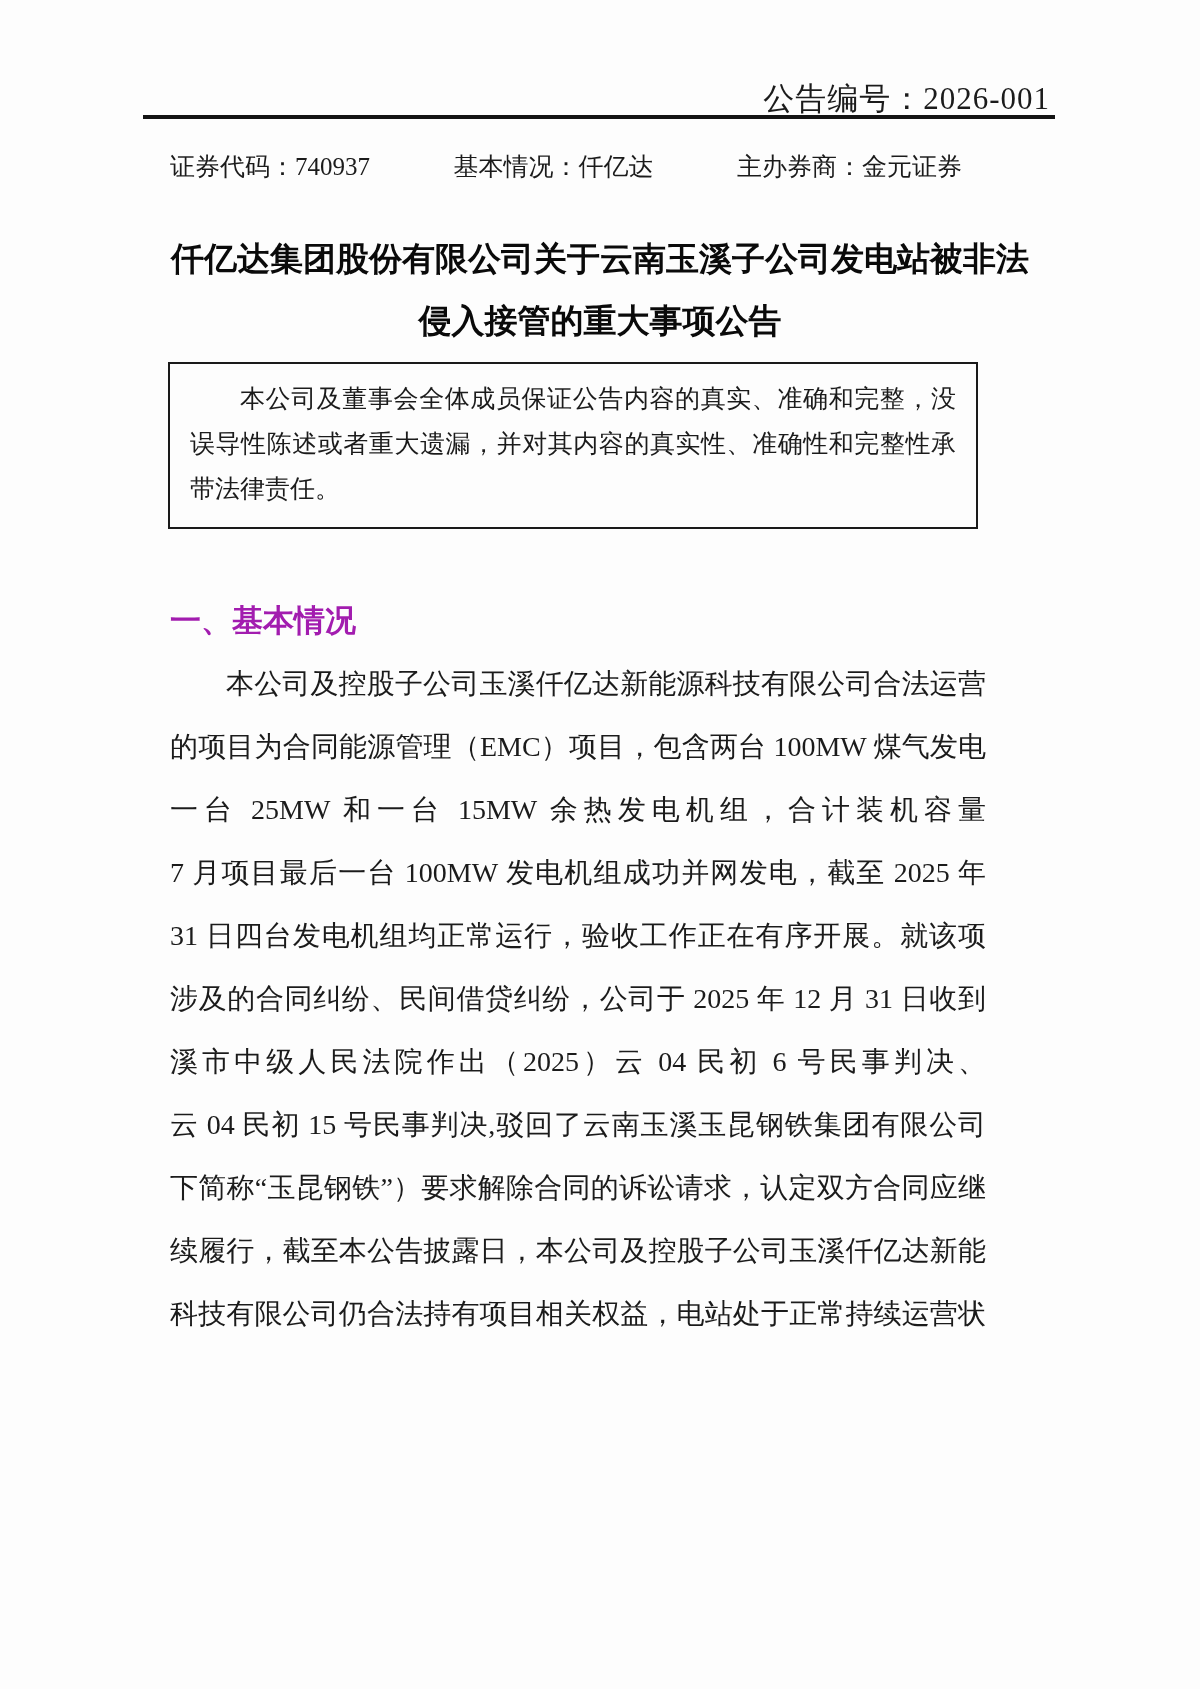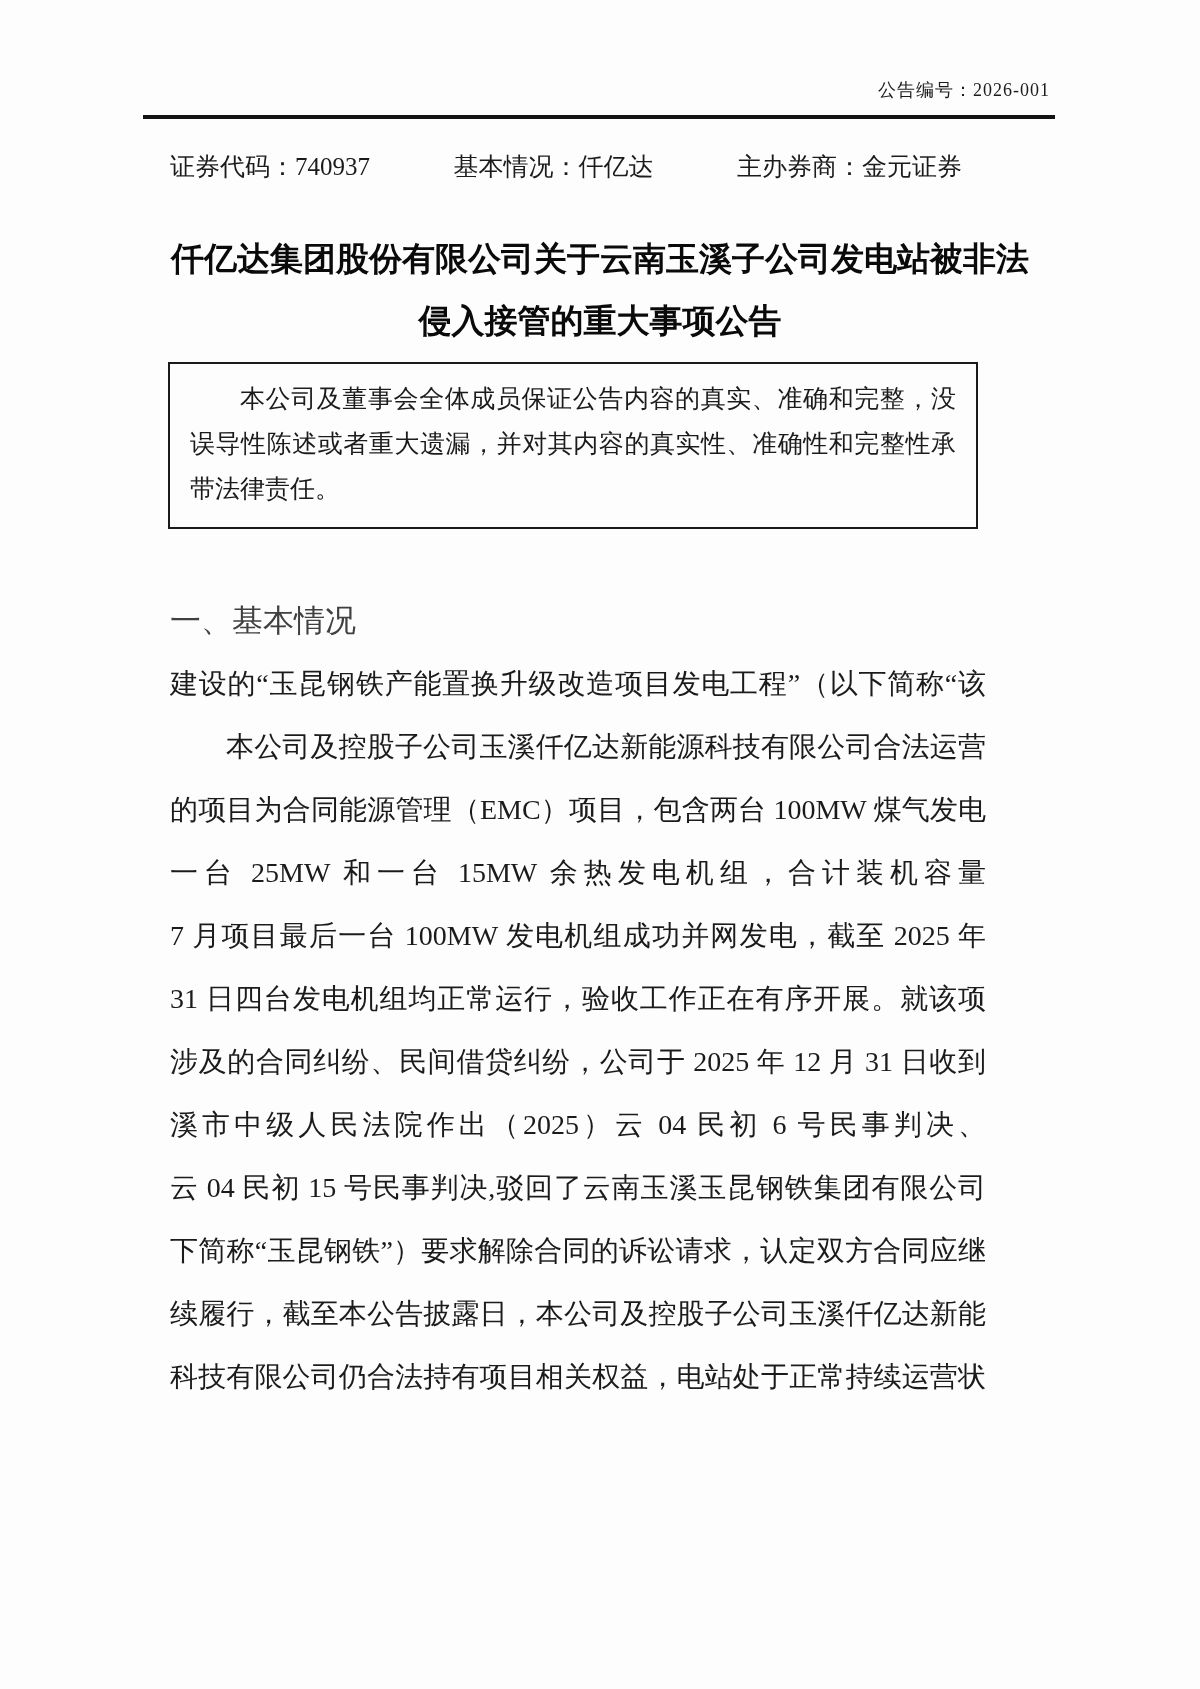--- a/index.html
+++ b/index.html
@@ -7,21 +7,21 @@
     position:relative;
     width:1200px;height:1689px;
     margin:0 auto;
     background:#fdfdfd;
     font-family:"Liberation Serif","DejaVu Serif",serif;
     color:#1b1b1b;
     overflow:hidden;
   }
   .announce-no{
     position:absolute;top:78px;right:150px;
-    font-size:18px;letter-spacing:1px;
+    font-size:31px;letter-spacing:1px;
   }
   .top-rule{
     position:absolute;top:115px;left:143px;
     width:912px;height:4px;background:#141414;
   }
   .sec-row{
     position:absolute;top:150px;left:170px;width:792px;
     display:flex;justify-content:space-between;
     font-size:25px;
   }
@@ -35,21 +35,21 @@
   .disclaimer-box{
     position:absolute;top:362px;left:168px;width:766px;
     border:2px solid #1a1a1a;
     padding:12px 20px 16px 20px;
     font-size:25px;
   }
   .disclaimer-box .bline{height:45px;line-height:45px;}
   .section-heading{
     position:absolute;top:600px;left:170px;
     font-family:"Liberation Sans","DejaVu Sans",sans-serif;
-    font-weight:normal;font-size:31px;color:#404040;
+    font-weight:bold;font-size:31px;color:#a21caf;
   }
   .body-text{
     position:absolute;top:652px;left:170px;width:816px;
     font-size:28px;
   }
   .body-text .bline{height:63px;line-height:63px;}
   .bline{
     text-align:justify;
     text-align-last:justify;
     overflow:hidden;
@@ -80,21 +80,20 @@
 
   <div class="disclaimer-box">
       <div class="bline ind">本公司及董事会全体成员保证公告内容的真实、准确和完整，没有虚假记载、</div>
       <div class="bline">误导性陈述或者重大遗漏，并对其内容的真实性、准确性和完整性承担个别及连</div>
       <div class="bline end">带法律责任。</div>
     </div>
 
   <div class="section-heading">一、基本情况</div>
 
   <div class="body-text">
-      <div class="bline">建设的“玉昆钢铁产能置换升级改造项目发电工程”（以下简称“该</div>
       <div class="bline ind">本公司及控股子公司玉溪仟亿达新能源科技有限公司合法运营</div>
       <div class="bline">的项目为合同能源管理（EMC）项目，包含两台 100MW 煤气发电机组、</div>
       <div class="bline">一台 25MW 和一台 15MW 余热发电机组，合计装机容量 240MW。2025 年</div>
       <div class="bline">7 月项目最后一台 100MW 发电机组成功并网发电，截至 2025 年 12 月</div>
       <div class="bline">31 日四台发电机组均正常运行，验收工作正在有序开展。就该项目</div>
       <div class="bline">涉及的合同纠纷、民间借贷纠纷，公司于 2025 年 12 月 31 日收到玉</div>
       <div class="bline">溪市中级人民法院作出（2025）云 04 民初 6 号民事判决、（2025）</div>
       <div class="bline">云 04 民初 15 号民事判决,驳回了云南玉溪玉昆钢铁集团有限公司(以</div>
       <div class="bline">下简称“玉昆钢铁”）要求解除合同的诉讼请求，认定双方合同应继</div>
       <div class="bline">续履行，截至本公告披露日，本公司及控股子公司玉溪仟亿达新能源</div>

